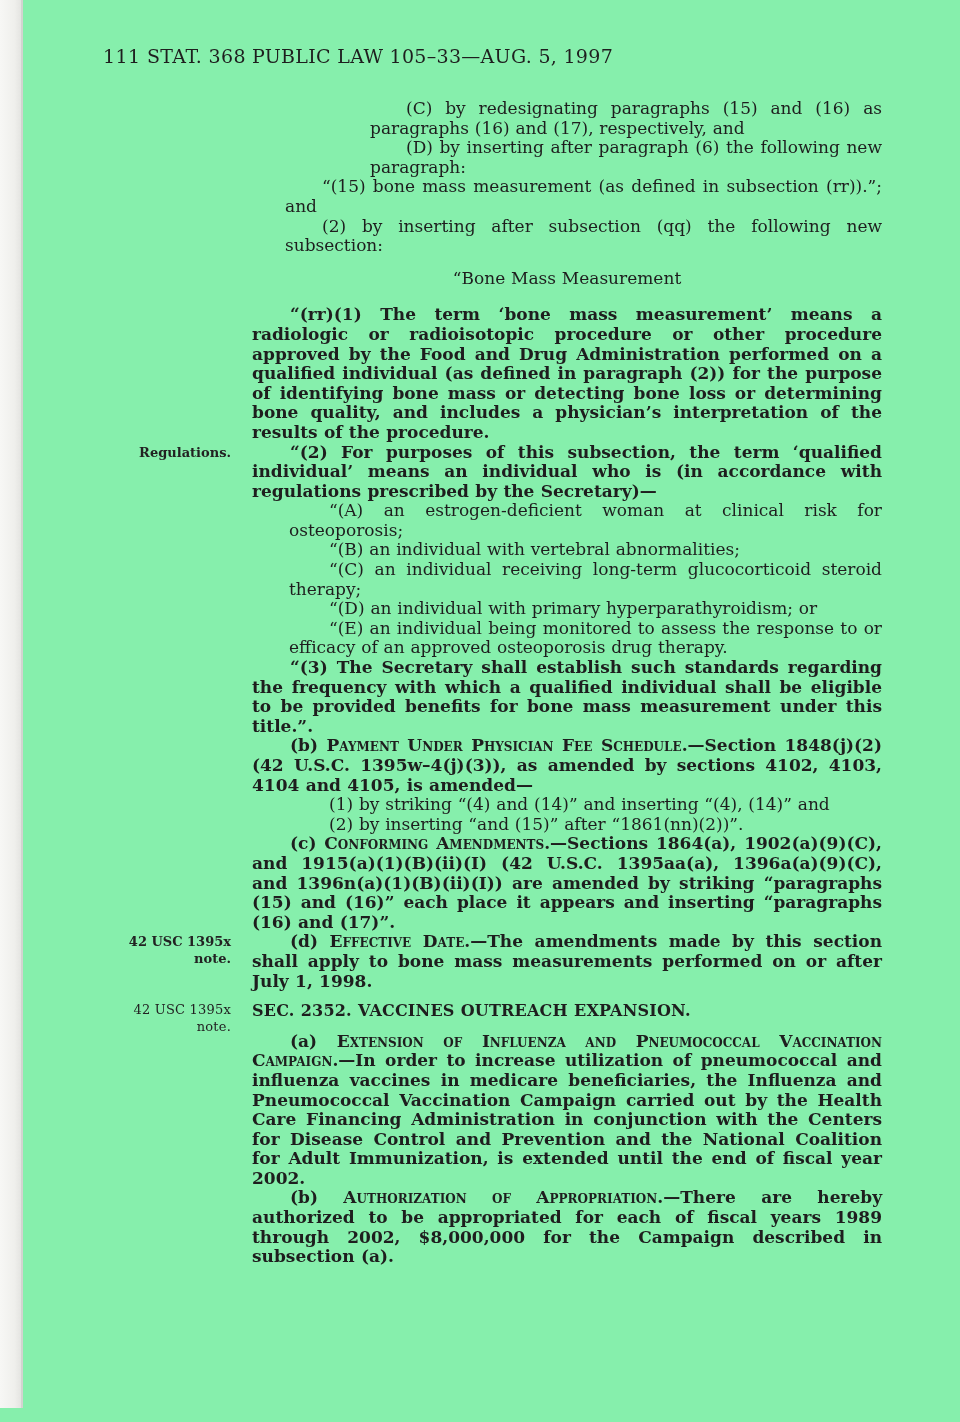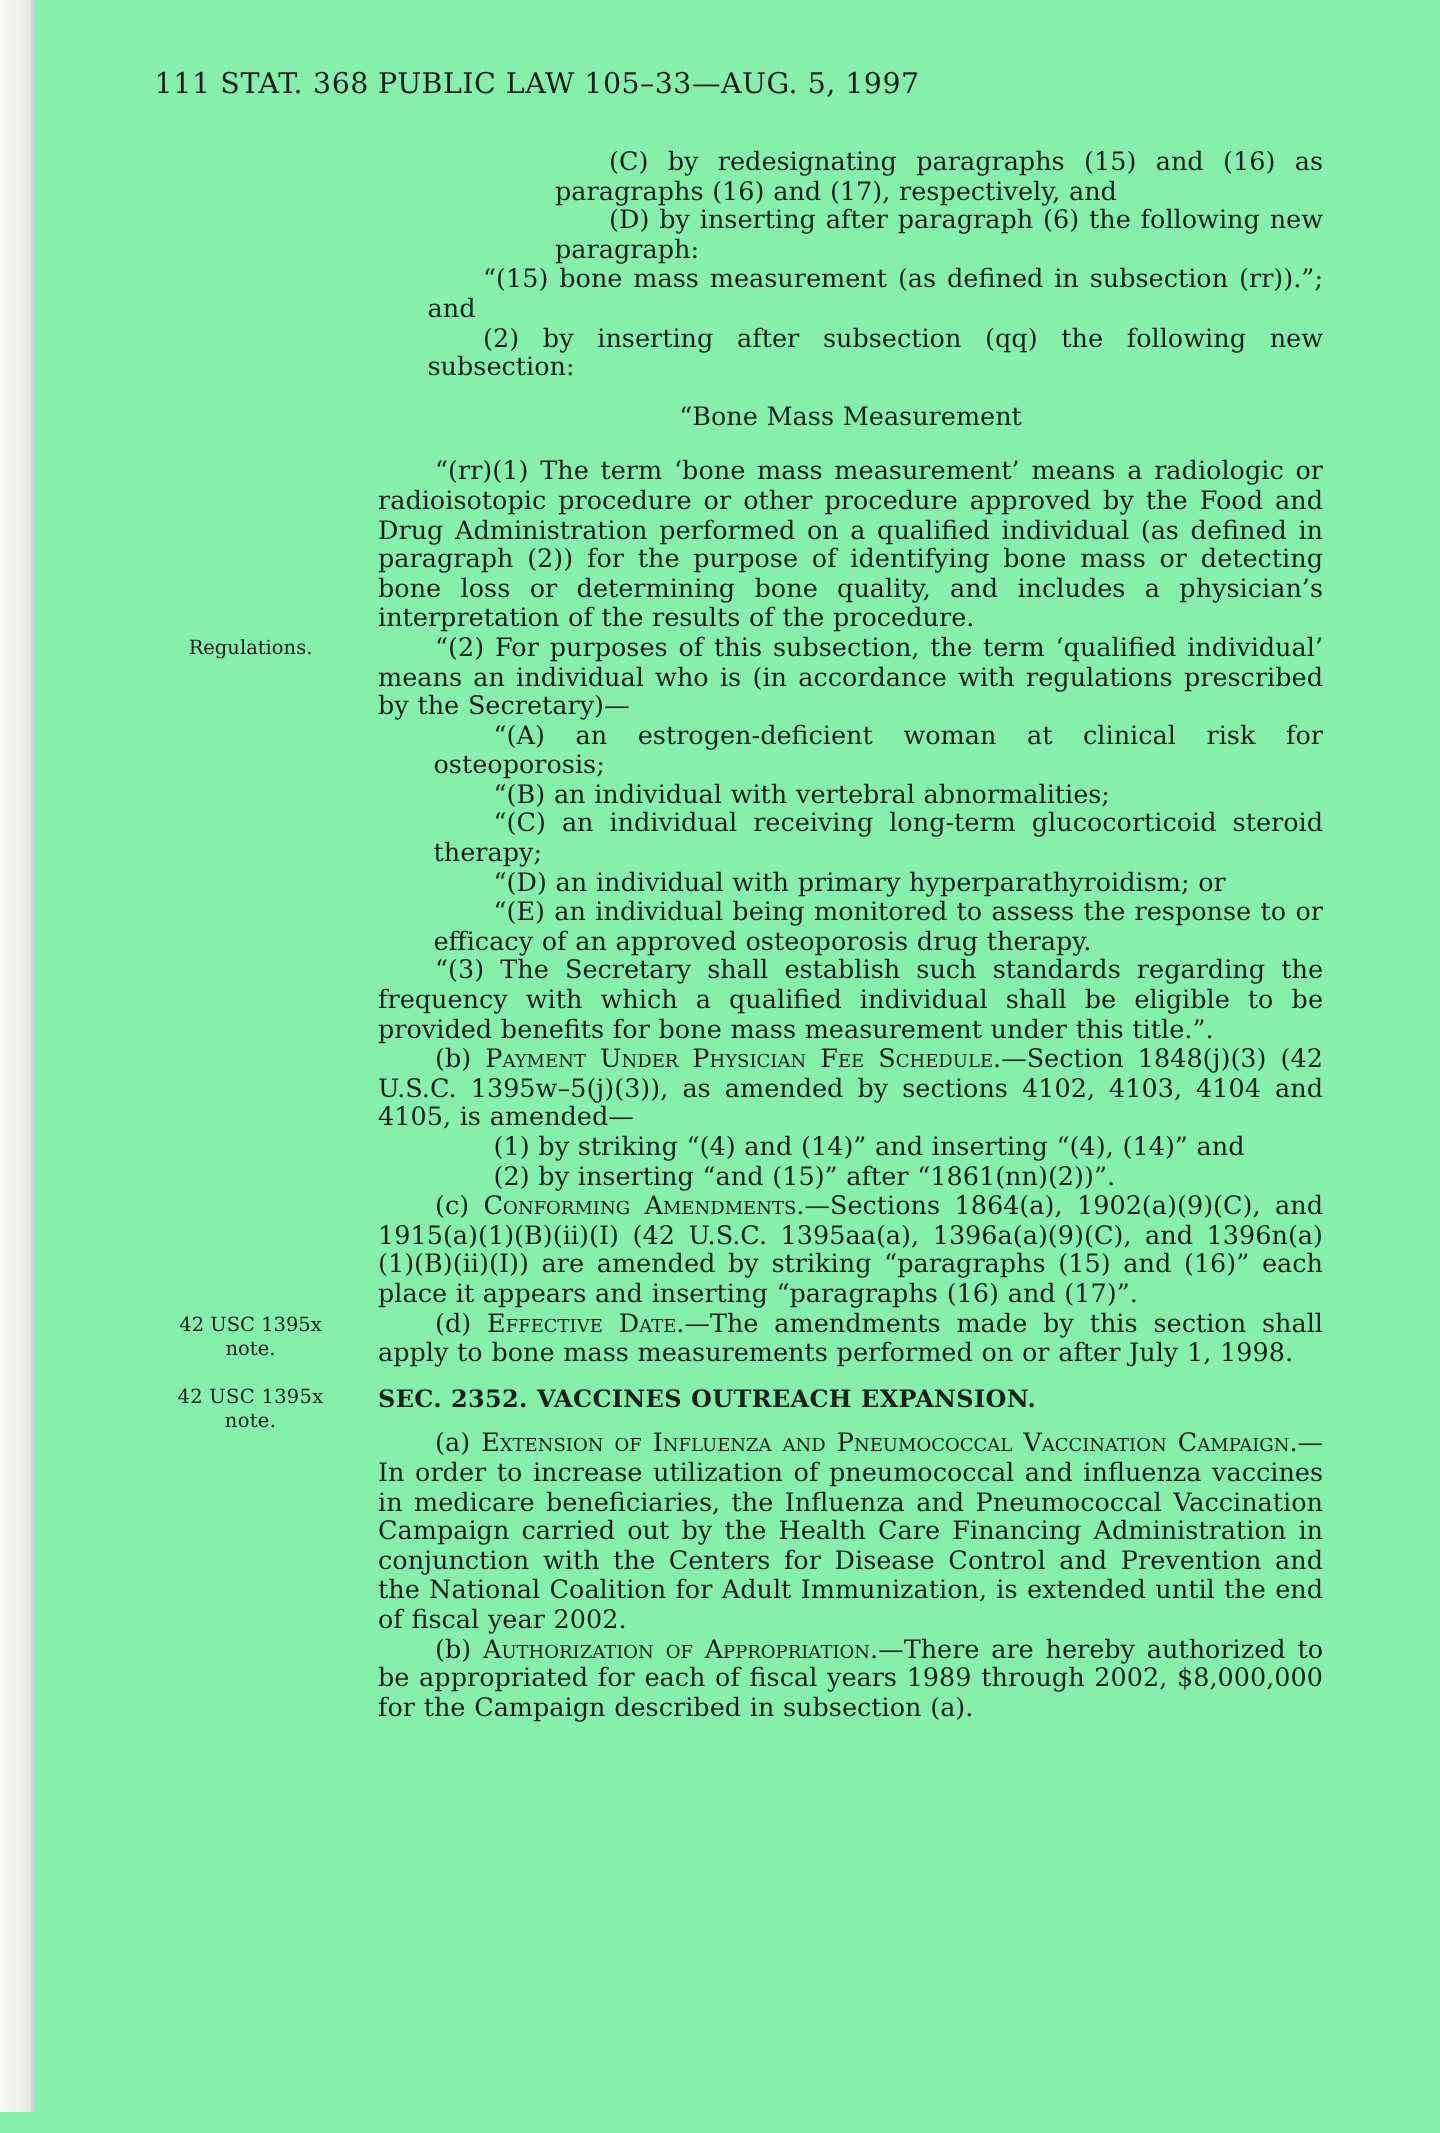--- a/index.html
+++ b/index.html
@@ -30,36 +30,36 @@
     position: absolute; left: 252px; top: 45px; width: 630px;
     font-size: 19px; letter-spacing: 0.3px; white-space: nowrap;
   }
   .content {
     position: absolute; left: 252px; top: 99px; width: 630px;
     font-size: 17px; line-height: 19.6px;
     text-align: justify;
     word-spacing: 0.4px;
   }
   .para { position: relative; margin: 0; }
-  .base  { margin-left: 0;    text-indent: 38px; }
+  .base  { margin-left: 0;    text-indent: 38px; font-weight: bold; }
   .l2    { margin-left: 33px; text-indent: 37px; }
   .l3    { margin-left: 37px; text-indent: 40px; }
   .l4    { margin-left: 118px; text-indent: 36px; }
   .center{ margin: 13px 0 17px 0; text-align: center; text-indent: 0; }
   .sec   {
     margin: 10px 0 11px 0; text-indent: 0;
     font-weight: bold; font-size: 16px; letter-spacing: 0.2px;
     text-align: left;
   }
   .sc { font-variant: small-caps; }
   .note {
     position: absolute;
     left: -149px; top: 2px; width: 128px;
     font-size: 13px; line-height: 16.5px;
-    text-align: center; text-indent: 0;
+    text-align: right; text-indent: 0;
     word-spacing: normal;
     color: #222;
   }
   
   .sec .note { font-weight: normal; font-size: 13px; top: 1px; }
 </style>
 </head>
 <body>
 
 <div class="page">
@@ -76,21 +76,21 @@
       <div class="para l2"><span>(2) by inserting after subsection (qq) the following new subsection:</span></div>
       <div class="para center"><span>“Bone Mass Measurement</span></div>
       <div class="para base"><span>“(rr)(1) The term ‘bone mass measurement’ means a radiologic or radioisotopic procedure or other procedure approved by the Food and Drug Administration performed on a qualified individual (as defined in paragraph (2)) for the purpose of identifying bone mass or detecting bone loss or determining bone quality, and includes a physician’s interpretation of the results of the procedure.</span></div>
       <div class="para base"><span class="note">Regulations.</span><span>“(2) For purposes of this subsection, the term ‘qualified individual’ means an individual who is (in accordance with regulations prescribed by the Secretary)—</span></div>
       <div class="para l3"><span>“(A) an estrogen-deficient woman at clinical risk for osteoporosis;</span></div>
       <div class="para l3"><span>“(B) an individual with vertebral abnormalities;</span></div>
       <div class="para l3"><span>“(C) an individual receiving long-term glucocorticoid steroid therapy;</span></div>
       <div class="para l3"><span>“(D) an individual with primary hyperparathyroidism; or</span></div>
       <div class="para l3"><span>“(E) an individual being monitored to assess the response to or efficacy of an approved osteoporosis drug therapy.</span></div>
       <div class="para base"><span>“(3) The Secretary shall establish such standards regarding the frequency with which a qualified individual shall be eligible to be provided benefits for bone mass measurement under this title.”.</span></div>
-      <div class="para base"><span>(b) </span><span class="sc">Payment Under Physician Fee Schedule</span><span>.—Section 1848(j)(3) (42 U.S.C. 1395w–5(j)(3)), as amended by sections 4102, 4103, 4104 and 4105, is amended—</span></div>
+      <div class="para base"><span>(b) </span><span class="sc">Payment Under Physician Fee Schedule</span><span>.—Section 1848(j)(2) (42 U.S.C. 1395w–4(j)(3)), as amended by sections 4102, 4103, 4104 and 4105, is amended—</span></div>
       <div class="para l3"><span>(1) by striking “(4) and (14)” and inserting “(4), (14)” and</span></div>
       <div class="para l3"><span>(2) by inserting “and (15)” after “1861(nn)(2))”.</span></div>
       <div class="para base"><span>(c) </span><span class="sc">Conforming Amendments</span><span>.—Sections 1864(a), 1902(a)(9)(C), and 1915(a)(1)(B)(ii)(I) (42 U.S.C. 1395aa(a), 1396a(a)(9)(C), and 1396n(a)(1)(B)(ii)(I)) are amended by striking “paragraphs (15) and (16)” each place it appears and inserting “paragraphs (16) and (17)”.</span></div>
       <div class="para base"><span class="note">42 USC 1395x note.</span><span>(d) </span><span class="sc">Effective Date</span><span>.—The amendments made by this section shall apply to bone mass measurements performed on or after July 1, 1998.</span></div>
       <div class="para sec"><span class="note">42 USC 1395x note.</span><span>SEC. 2352. VACCINES OUTREACH EXPANSION.</span></div>
       <div class="para base"><span>(a) </span><span class="sc">Extension of Influenza and Pneumococcal Vaccination Campaign</span><span>.—In order to increase utilization of pneumococcal and influenza vaccines in medicare beneficiaries, the Influenza and Pneumococcal Vaccination Campaign carried out by the Health Care Financing Administration in conjunction with the Centers for Disease Control and Prevention and the National Coalition for Adult Immunization, is extended until the end of fiscal year 2002.</span></div>
       <div class="para base"><span>(b) </span><span class="sc">Authorization of Appropriation</span><span>.—There are hereby authorized to be appropriated for each of fiscal years 1989 through 2002, $8,000,000 for the Campaign described in subsection (a).</span></div>
     </div>
 </div>
 

